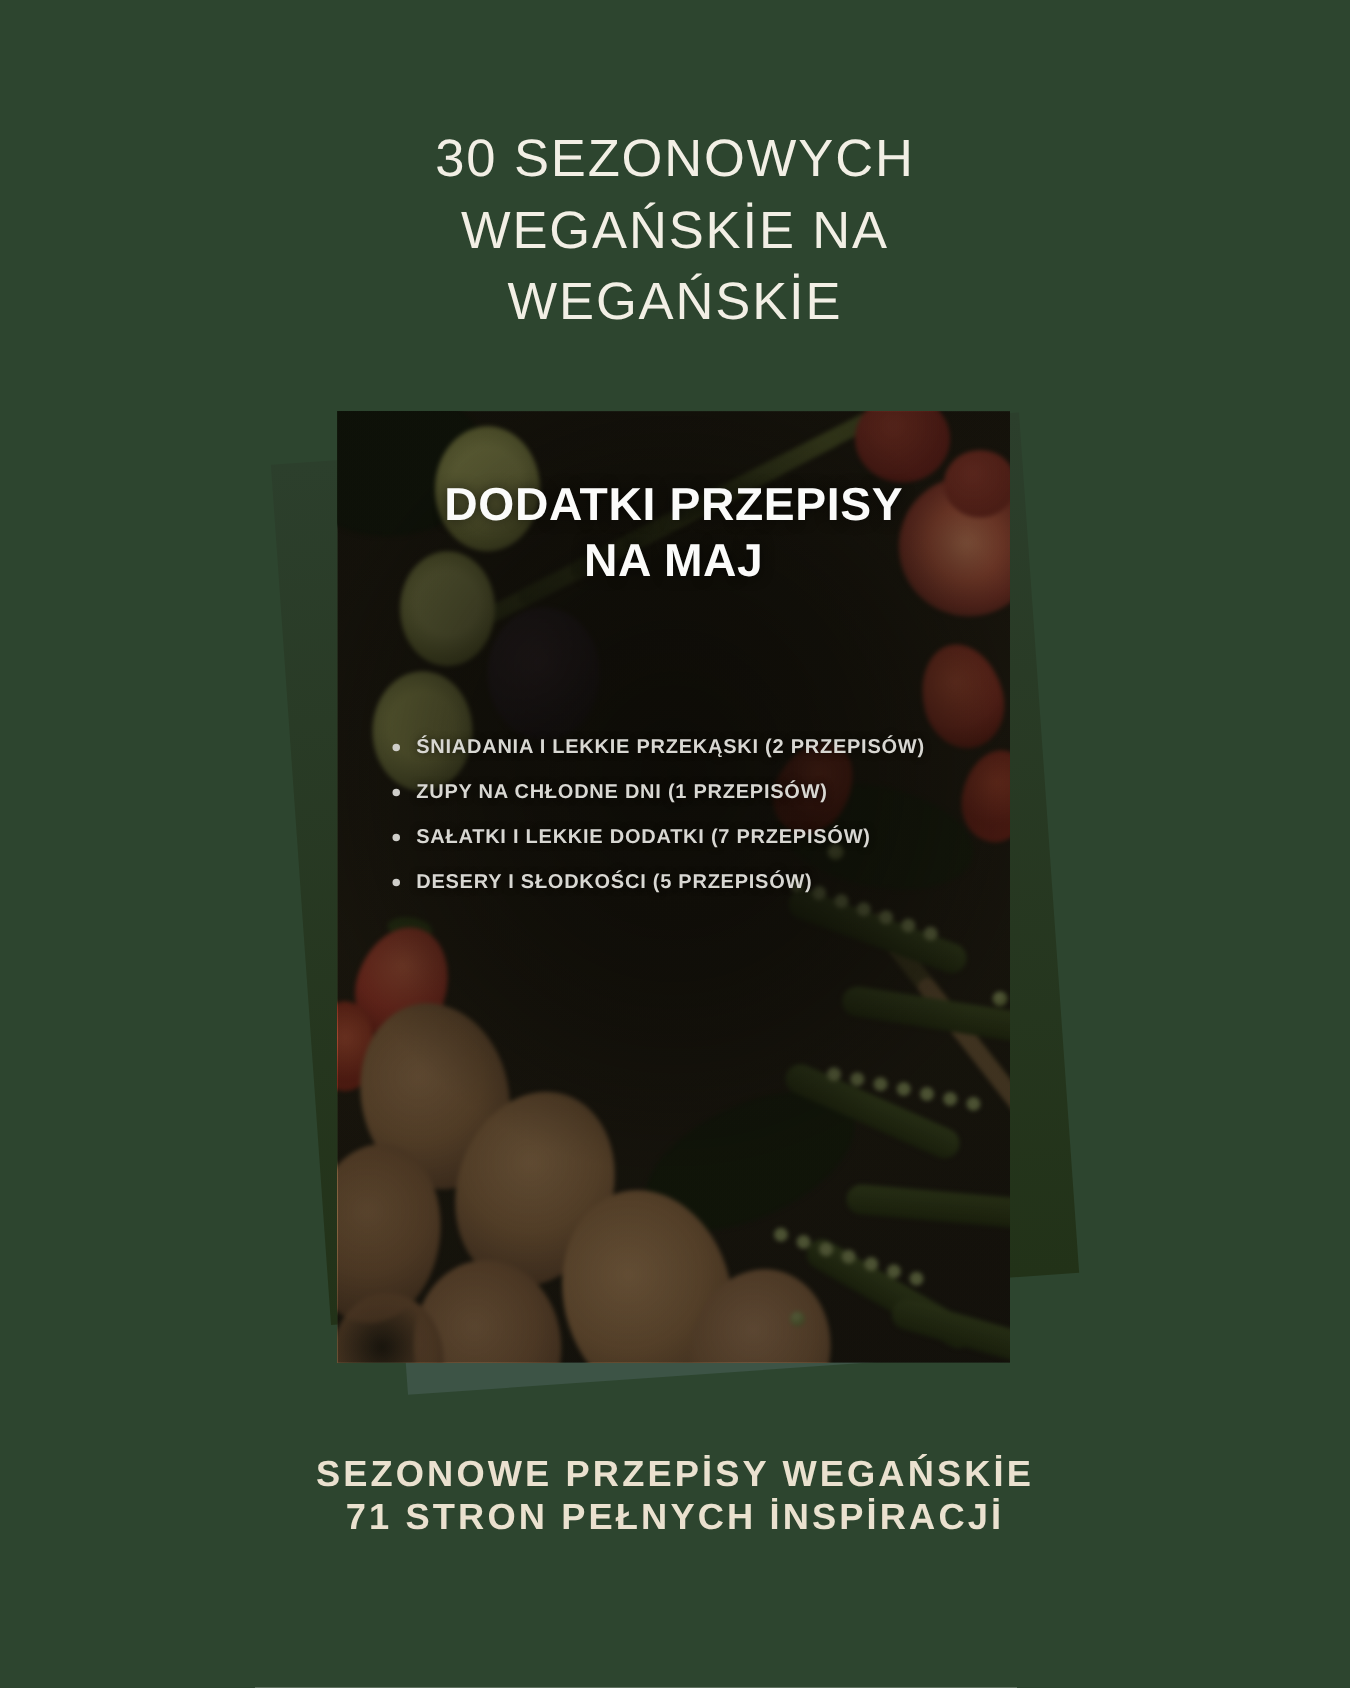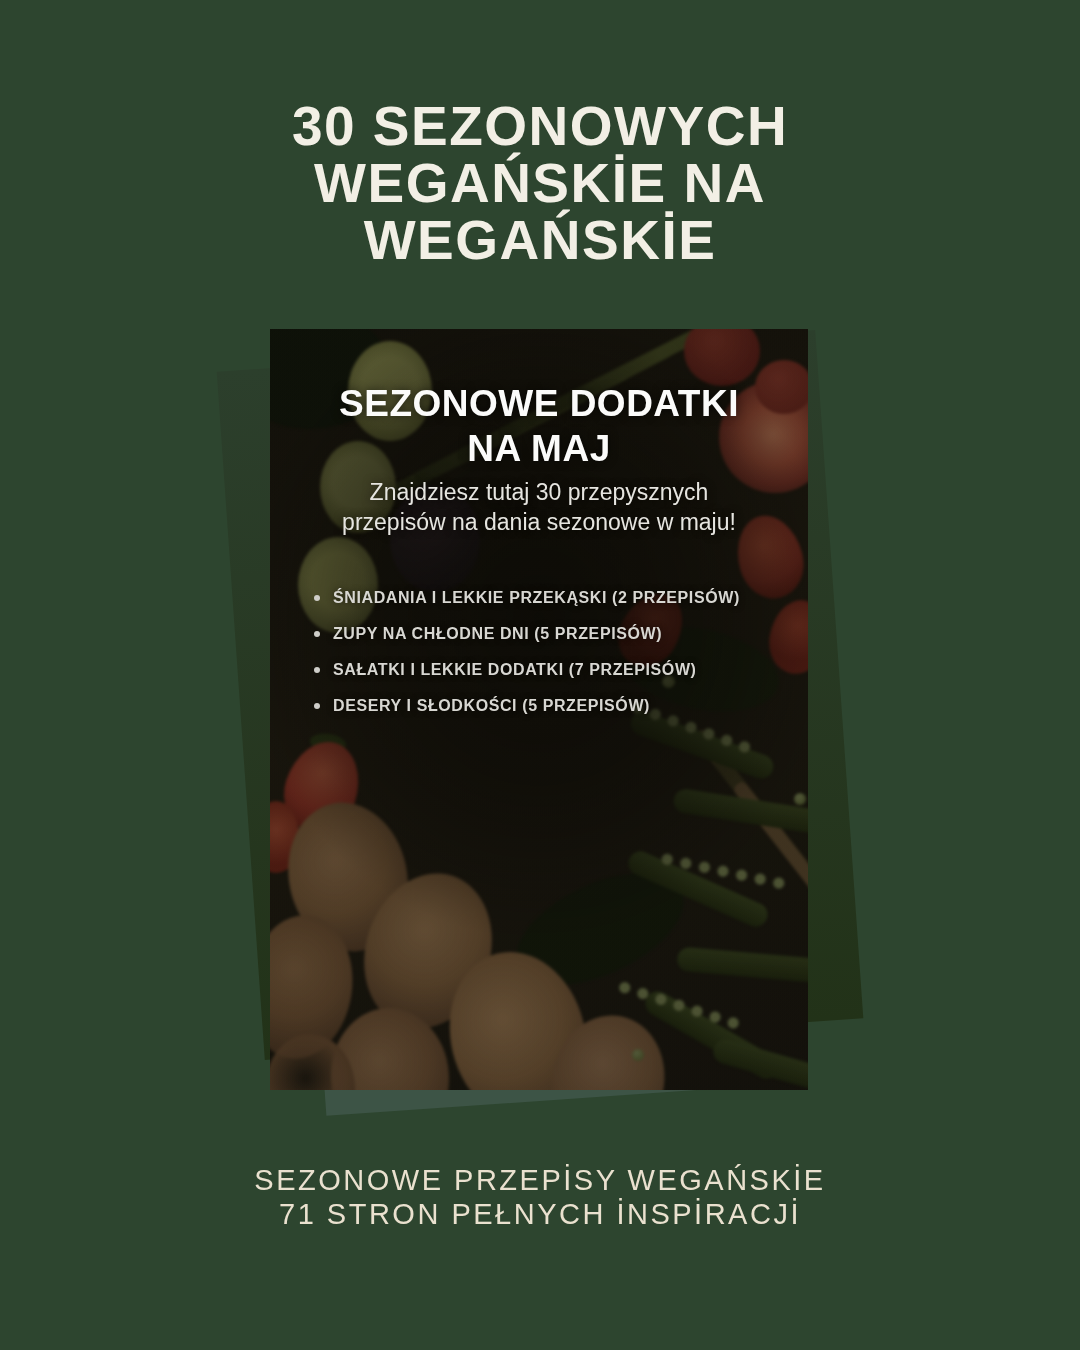--- a/index.html
+++ b/index.html
@@ -7,21 +7,21 @@
 
   .canvas {
     position:relative; width:1080px; height:1350px;
     background:var(--bg,#2d452f); overflow:hidden;
   }
 
   
   .main-title {
     position:absolute; left:0; right:0; top:98px;
     text-align:center; color:var(--heading,#f2efe5);
-    font-size:55px; line-height:57px; font-weight:700; letter-spacing:1.5px;
+    font-size:42px; line-height:57px; font-weight:400; letter-spacing:1.5px;
   }
 
   
   .backdrop-dark {
     position:absolute; left:240px; top:350px; width:600px; height:690px;
     transform:rotate(-4deg);
     background:linear-gradient(180deg, #2c3f2c 0%, var(--backdropDark,#223218) 100%);
     z-index:1;
   }
   .backdrop-light {
@@ -75,21 +75,21 @@
     display:flex; align-items:center; gap:13px; margin-bottom:14px;
     font-size:16px; line-height:22px; font-weight:700; letter-spacing:.6px;
     text-shadow:0 0 6px rgba(0,0,0,.6);
   }
   .dot { flex:none; width:6px; height:6px; border-radius:50%; background:#cfcec9; }
 
   
   .footer-caption {
     position:absolute; left:0; right:0; top:1163px; text-align:center;
     color:var(--footer,#eae1cf); font-size:29px; line-height:34px;
-    font-weight:400; letter-spacing:2.5px;
+    font-weight:700; letter-spacing:2.5px;
   }
 </style>
 </head>
 <body>
 
 <div class="canvas">
 
   <div class="main-title">
     <div>30 SEZONOWYCH</div>
     <div>WEGAŃSKİE NA</div>
@@ -153,35 +153,31 @@
       <span class="pea-row" style="left:343px;top:668px;transform:rotate(18deg);"></span>
       <span class="pea" style="left:392px;top:346px;width:13px;height:13px;"></span>
       <span class="pea" style="left:524px;top:464px;width:12px;height:12px;"></span>
       <span class="pea" style="left:362px;top:720px;width:12px;height:12px;"></span>
     </div>
 
     <div class="cover-shade"></div>
 
     <div class="cover-text">
       <div class="cover-title">
-        <div>SEZONOWE DODATKI</div>
+        <div>DODATKI PRZEPISY</div>
         <div>NA MAJ</div>
-      </div>
-      <div class="cover-subtitle">
-        <div>Znajdziesz tutaj 30 przepysznych</div>
-        <div>przepisów na dania sezonowe w maju!</div>
       </div>
       <ul class="bullet-list">
         <li>
             <span class="dot"></span>
             <span>ŚNIADANIA I LEKKIE PRZEKĄSKI (2 PRZEPISÓW)</span>
           </li>
         <li>
             <span class="dot"></span>
-            <span>ZUPY NA CHŁODNE DNI (5 PRZEPISÓW)</span>
+            <span>ZUPY NA CHŁODNE DNI (1 PRZEPISÓW)</span>
           </li>
         <li>
             <span class="dot"></span>
             <span>SAŁATKI I LEKKIE DODATKI (7 PRZEPISÓW)</span>
           </li>
         <li>
             <span class="dot"></span>
             <span>DESERY I SŁODKOŚCI (5 PRZEPISÓW)</span>
           </li>
       </ul>

